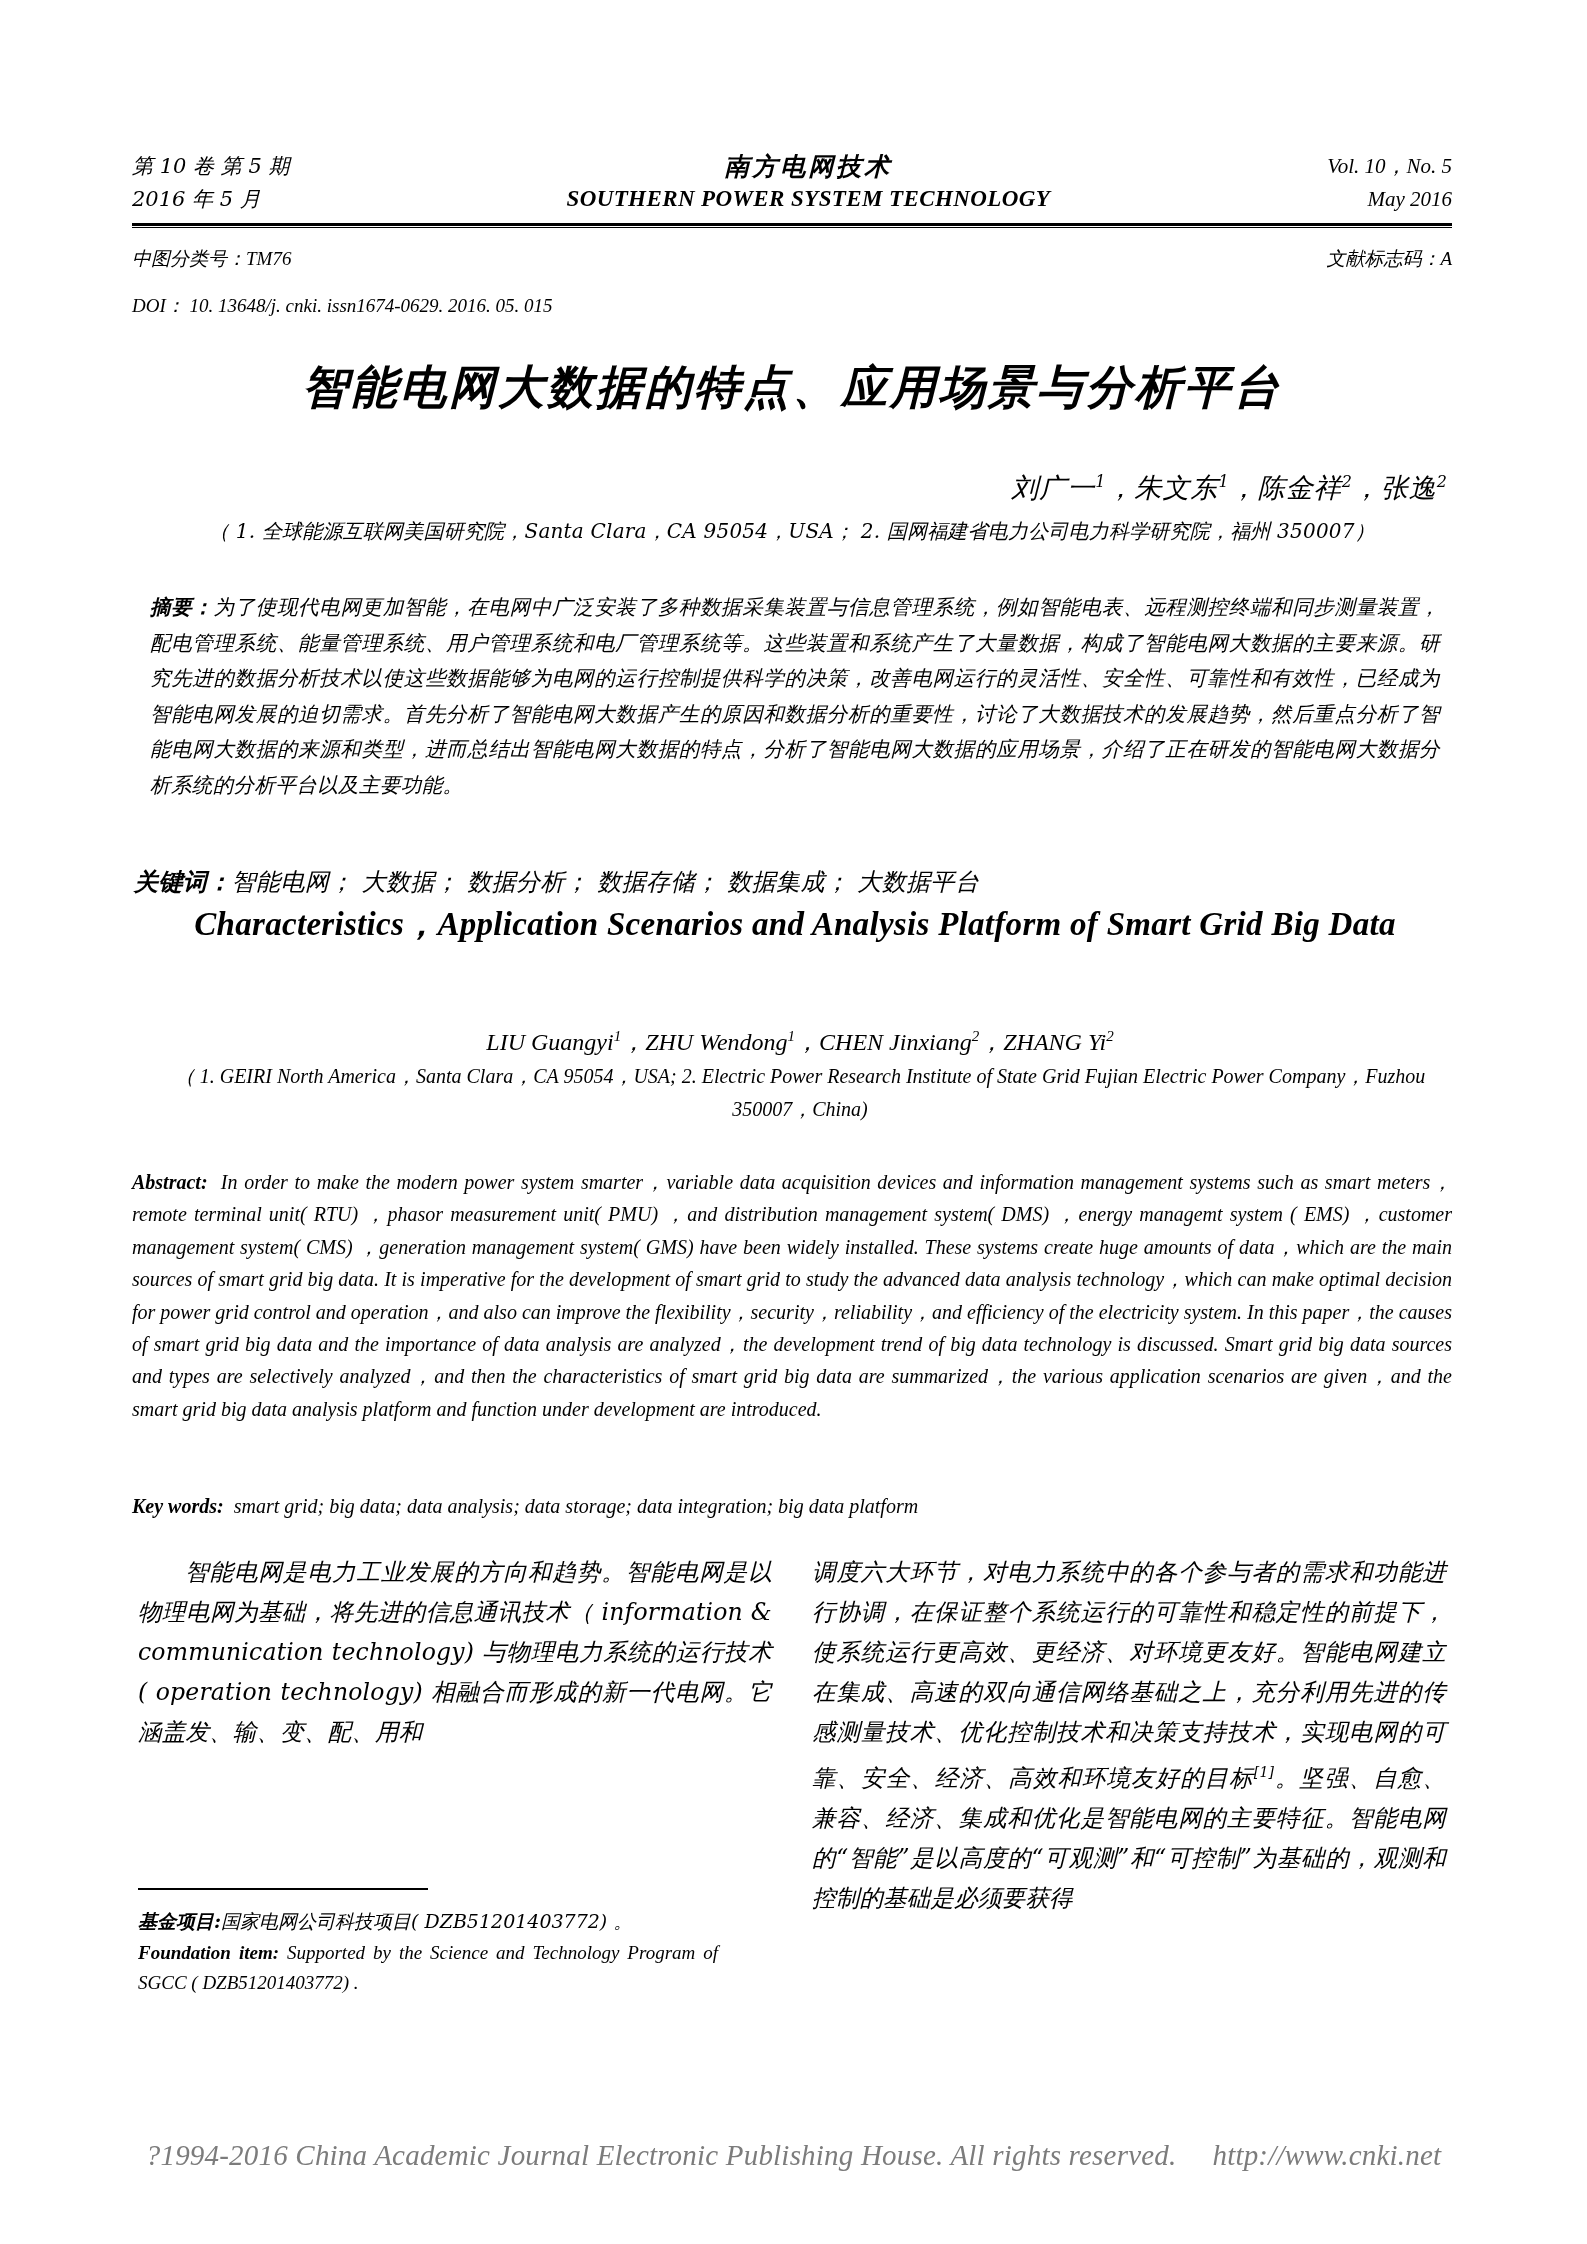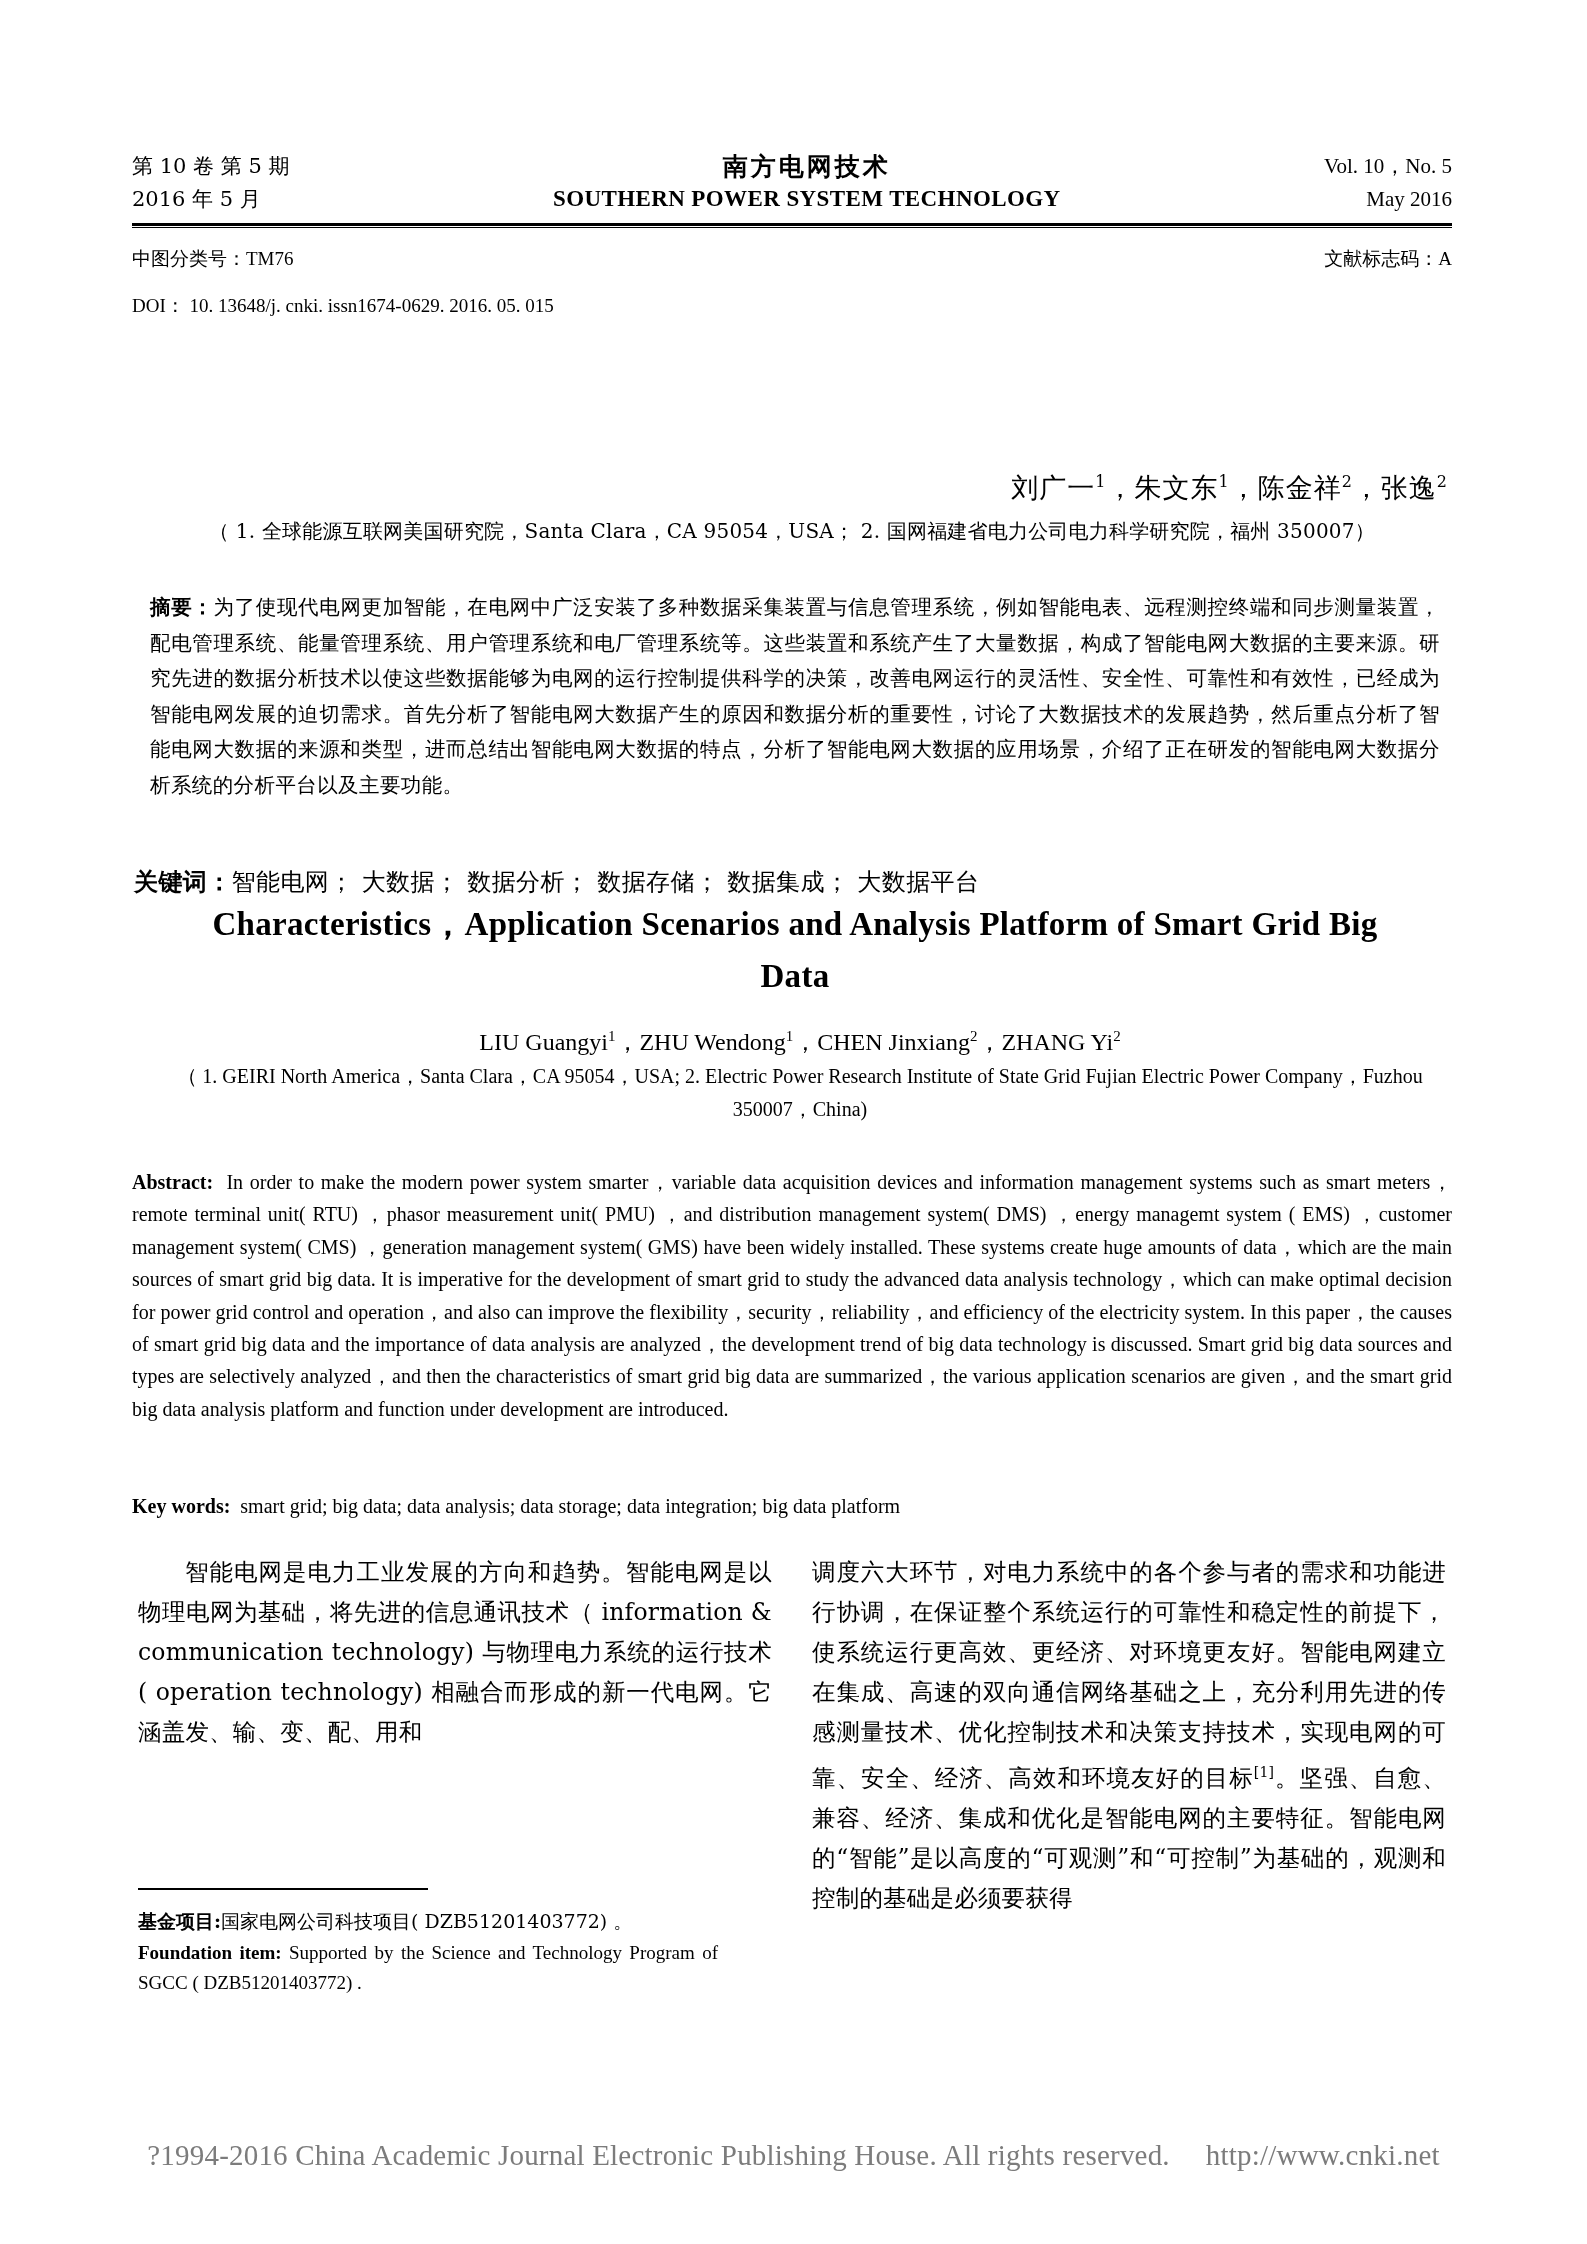--- a/index.html
+++ b/index.html
@@ -15,20 +15,21 @@
     position: relative;
     overflow: hidden;
   }
   .page {
     position: absolute;
     left: 0; top: 0;
     width: 1587px;
     height: 2244px;
     box-sizing: border-box;
     padding: 0;
+    font-style: italic;
   }
 
   
   .masthead {
     position: absolute;
     left: 132px;
     top: 150px;
     width: 1320px;
     display: flex;
     align-items: flex-start;
@@ -309,20 +310,21 @@
   <div class="rule-double"></div>
 
   <div class="meta">
     <div class="meta-row">
       <div class="meta-c2"><span class="meta-cn">中图分类号：</span><span>TM76</span></div>
       <div class="meta-c3"><span class="meta-cn">文献标志码：</span><span>A</span></div>
     </div>
     <div class="doi">DOI： 10. 13648/j. cnki. issn1674-0629. 2016. 05. 015</div>
   </div>
 
+  <div class="cn-title">智能电网大数据的特点、应用场景与分析平台</div>
   <div class="cn-authors">刘广一<sup>1</sup>，朱文东<sup>1</sup>，陈金祥<sup>2</sup>，张逸<sup>2</sup></div>
   <div class="cn-affil">（ 1. 全球能源互联网美国研究院，Santa Clara，CA 95054，USA； 2. 国网福建省电力公司电力科学研究院，福州 350007）</div>
 
   <div class="cn-abstract">
     <p><span class="lbl">摘要：</span><span>为了使现代电网更加智能，在电网中广泛安装了多种数据采集装置与信息管理系统，例如智能电表、远程测控终端和同步测量装置，配电管理系统、能量管理系统、用户管理系统和电厂管理系统等。这些装置和系统产生了大量数据，构成了智能电网大数据的主要来源。研究先进的数据分析技术以使这些数据能够为电网的运行控制提供科学的决策，改善电网运行的灵活性、安全性、可靠性和有效性，已经成为智能电网发展的迫切需求。首先分析了智能电网大数据产生的原因和数据分析的重要性，讨论了大数据技术的发展趋势，然后重点分析了智能电网大数据的来源和类型，进而总结出智能电网大数据的特点，分析了智能电网大数据的应用场景，介绍了正在研发的智能电网大数据分析系统的分析平台以及主要功能。</span></p>
   </div>
   <div class="cn-keywords">
     <span class="lbl">关键词：</span><span>智能电网； 大数据； 数据分析； 数据存储； 数据集成； 大数据平台</span>
   </div>
 

